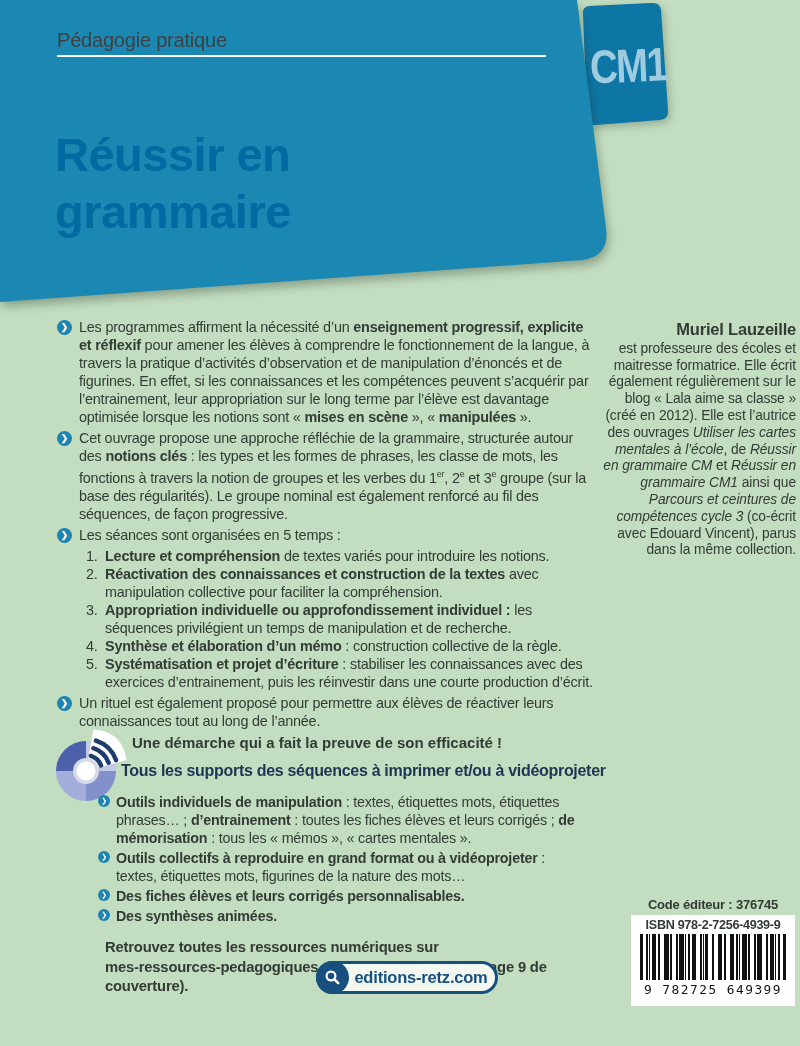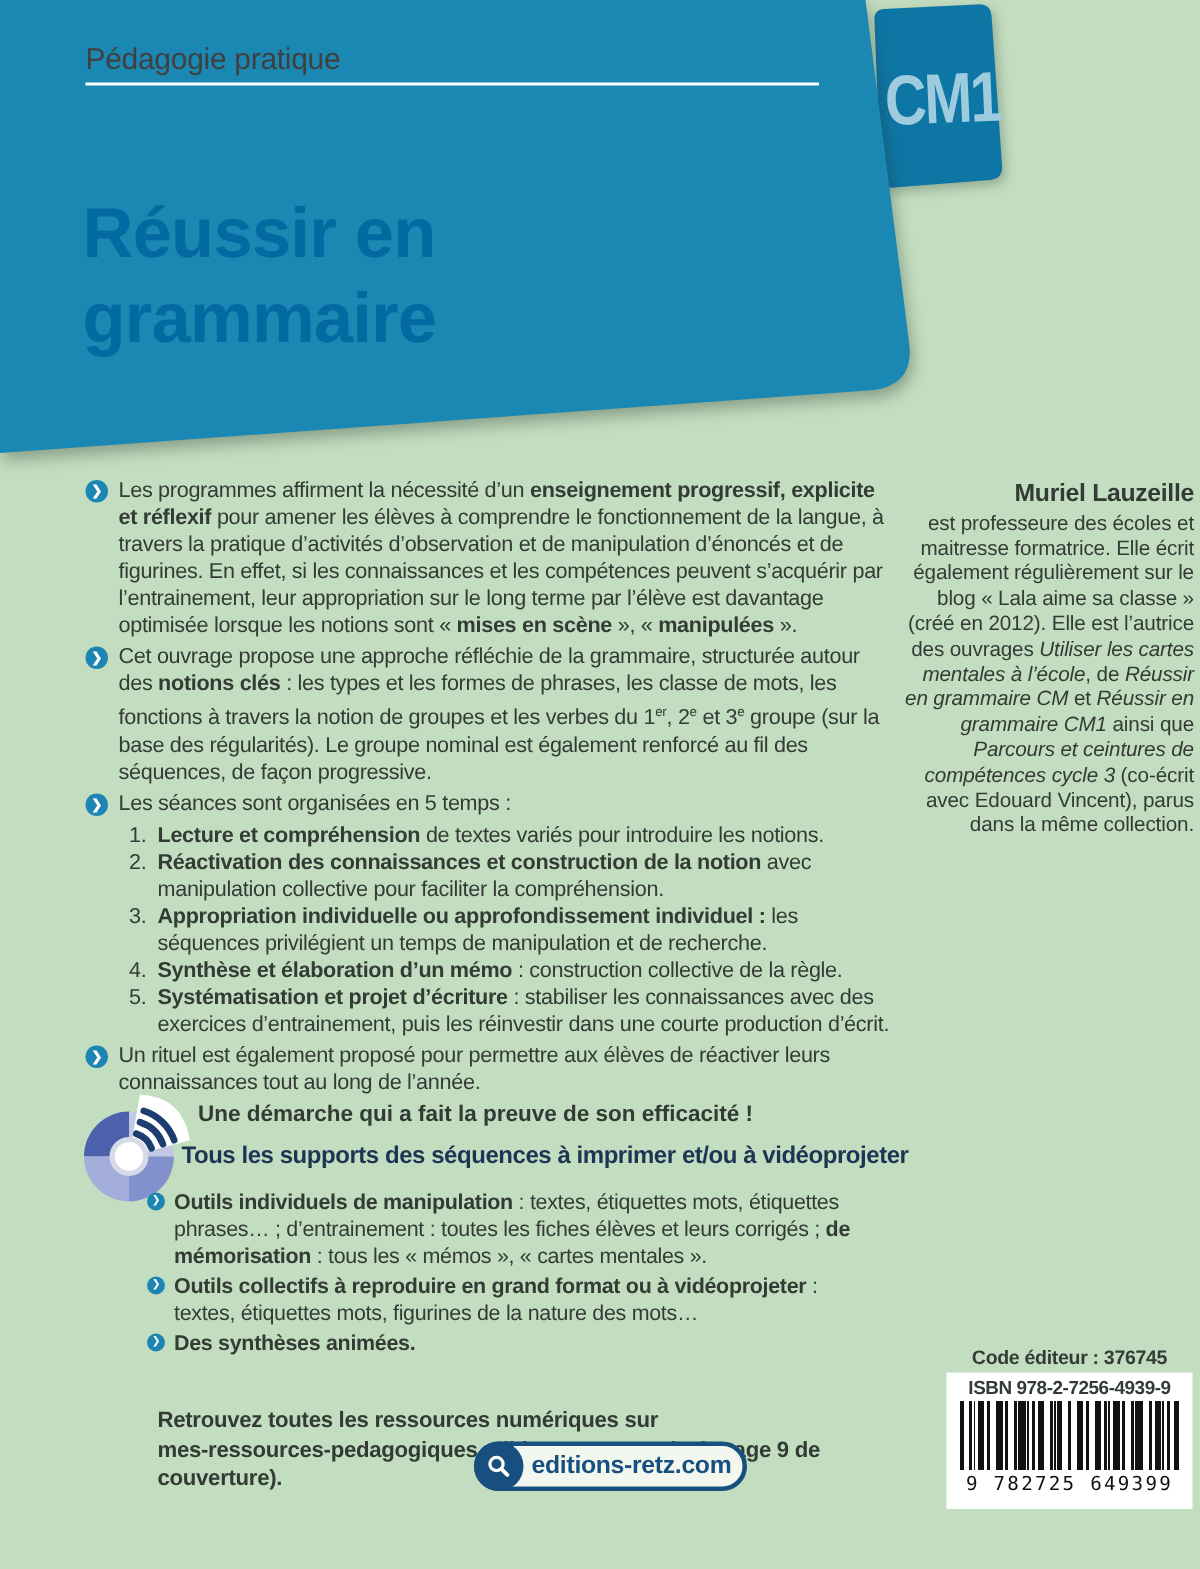--- a/index.html
+++ b/index.html
@@ -136,21 +136,21 @@
     <span class="bicon"></span>
     <p class="btext"><span>Les séances sont organisées en 5 temps :</span></p>
   </div>
   <div class="steps">
     <div class="step">
       <span class="snum">1.</span>
       <span class="stext"><span style="font-weight: 700;">Lecture et compréhension</span><span> de textes variés pour introduire les notions.</span></span>
     </div>
     <div class="step">
       <span class="snum">2.</span>
-      <span class="stext"><span style="font-weight: 700;">Réactivation des connaissances et construction de la notion</span><span> avec manipulation collective pour faciliter la compréhension.</span></span>
+      <span class="stext"><span style="font-weight: 700;">Réactivation des connaissances et construction de la textes</span><span> avec manipulation collective pour faciliter la compréhension.</span></span>
     </div>
     <div class="step">
       <span class="snum">3.</span>
       <span class="stext"><span style="font-weight: 700;">Appropriation individuelle ou approfondissement individuel :</span><span> les séquences privilégient un temps de manipulation et de recherche.</span></span>
     </div>
     <div class="step">
       <span class="snum">4.</span>
       <span class="stext"><span style="font-weight: 700;">Synthèse et élaboration d’un mémo</span><span> : construction collective de la règle.</span></span>
     </div>
     <div class="step">
@@ -182,25 +182,29 @@
   <path d="M66.1,33.1 A32,32 0 0 0 45.9,13.6" fill="none" stroke="#1d3d6e" stroke-width="4.5" stroke-linecap="round"></path>
   <circle cx="36" cy="44" r="11" fill="none" stroke="#d7dbe8" stroke-width="4"></circle>
   <circle cx="36" cy="44" r="9.5" fill="#ffffff"></circle>
 </svg>
 
 <div class="sheading">Tous les supports des séquences à imprimer et/ou à vidéoprojeter</div>
 
 <div class="slist">
   <div class="sitem">
     <span class="sicon"></span>
-    <span><span style="font-weight: 700;">Outils individuels de manipulation</span><span> : textes, étiquettes mots, étiquettes phrases… ; </span><span style="font-weight: 400;">d’entrainement</span><span> : toutes les fiches élèves et leurs corrigés ; </span><span style="font-weight: 700;">de mémorisation</span><span> : tous les « mémos », « cartes mentales ».</span></span>
+    <span><span style="font-weight: 700;">Outils individuels de manipulation</span><span> : textes, étiquettes mots, étiquettes phrases… ; </span><span style="font-weight: 700;">d’entrainement</span><span> : toutes les fiches élèves et leurs corrigés ; </span><span style="font-weight: 700;">de mémorisation</span><span> : tous les « mémos », « cartes mentales ».</span></span>
   </div>
   <div class="sitem">
     <span class="sicon"></span>
     <span><span style="font-weight: 700;">Outils collectifs à reproduire en grand format ou à vidéoprojeter</span><span> : textes, étiquettes mots, figurines de la nature des mots…</span></span>
+  </div>
+  <div class="sitem">
+    <span class="sicon"></span>
+    <span><span style="font-weight: 700;">Des fiches élèves et leurs corrigés personnalisables.</span></span>
   </div>
   <div class="sitem">
     <span class="sicon"></span>
     <span><span style="font-weight: 700;">Des synthèses animées.</span></span>
   </div>
 </div>
 
 <div class="note">
   <div>Retrouvez toutes les ressources numériques sur</div>
   <div>mes-ressources-pedagogiques.editions-retz.com (voir page 9 de couverture).</div>

